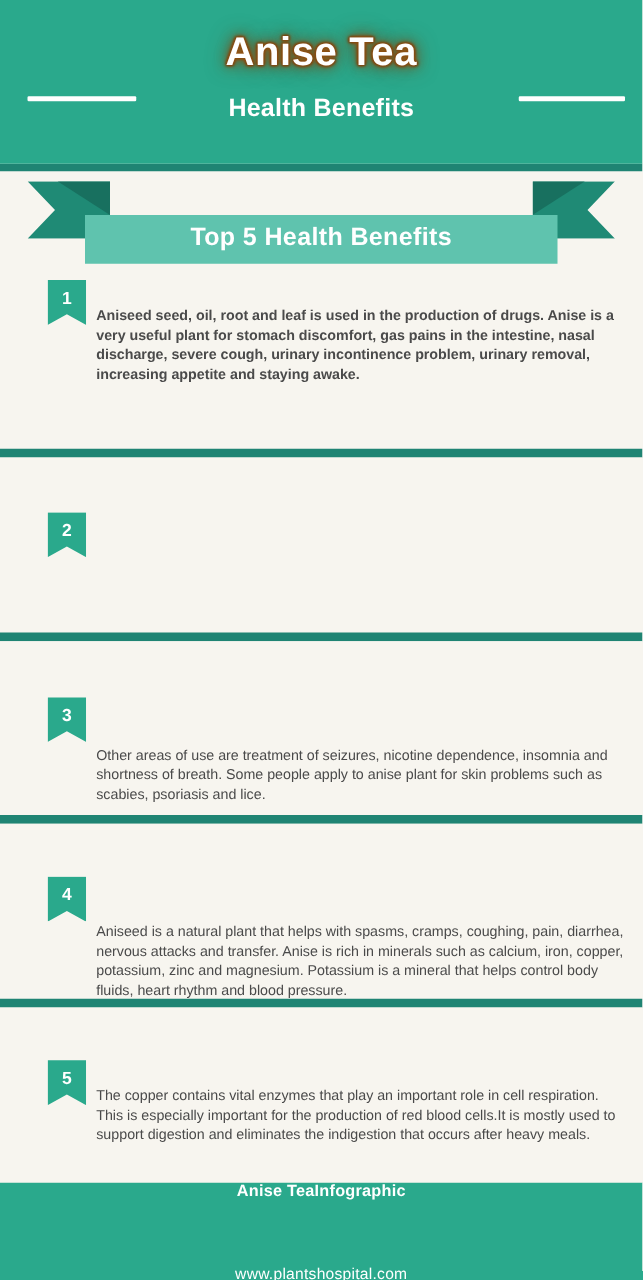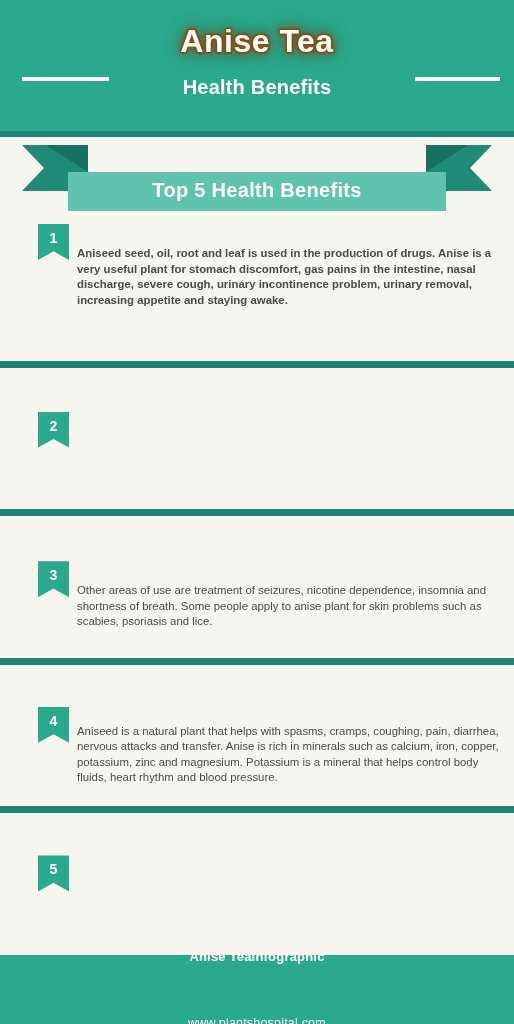--- a/index.html
+++ b/index.html
@@ -199,39 +199,39 @@
   }
 
   
   .benefit-1 .badge        { top: 5px; }
   .benefit-1 .benefit-text { top: 27px; font-weight: bold; }
 
   .benefit-2 .badge        { top: 44px; }
   .benefit-2 .benefit-text { top: 66px; }
 
   .benefit-3 .badge        { top: 45px; }
-  .benefit-3 .benefit-text { top: 67px; }
+  .benefit-3 .benefit-text { top: 85px; }
 
   .benefit-4 .badge        { top: 42px; }
-  .benefit-4 .benefit-text { top: 59px; }
+  .benefit-4 .benefit-text { top: 80px; }
 
   .benefit-5 .badge        { top: 42px; }
   .benefit-5 .benefit-text { top: 64px; }
 
   .divider {
     width: 100%;
     height: 7px;
     background: #1f8473;
     flex: 0 0 auto;
   }
 
   
   .footer {
     width: 100%;
-    height: 69px;
+    height: 78px;
     background: #2aa98c;
     flex: 0 0 auto;
     display: flex;
     flex-direction: column;
     align-items: center;
     justify-content: center;
     gap: 4px;
   }
   .footer-title {
     font-size: 13px;
@@ -311,20 +311,21 @@
         <p class="benefit-text">Aniseed is a natural plant that helps with spasms, cramps, coughing, pain, diarrhea, nervous attacks and transfer. Anise is rich in minerals such as calcium, iron, copper, potassium, zinc and magnesium. Potassium is a mineral that helps control body fluids, heart rhythm and blood pressure.</p>
       </div>
       <div class="divider"></div>
     </div>
 
     <div class="benefit benefit-5">
       <div class="benefit-inner">
         <div class="badge">
           <span class="badge-number">5</span>
         </div>
+        <p class="benefit-text">The copper contains vital enzymes that play an important role in cell respiration. This is especially important for the production of red blood cells.It is mostly used to support digestion and eliminates the indigestion that occurs after heavy meals.</p>
       </div>
     </div>
 
   </div>
 
   <div class="footer">
     <div class="footer-title">Anise TeaInfographic</div>
     <div class="footer-url">www.plantshospital.com</div>
   </div>
 

